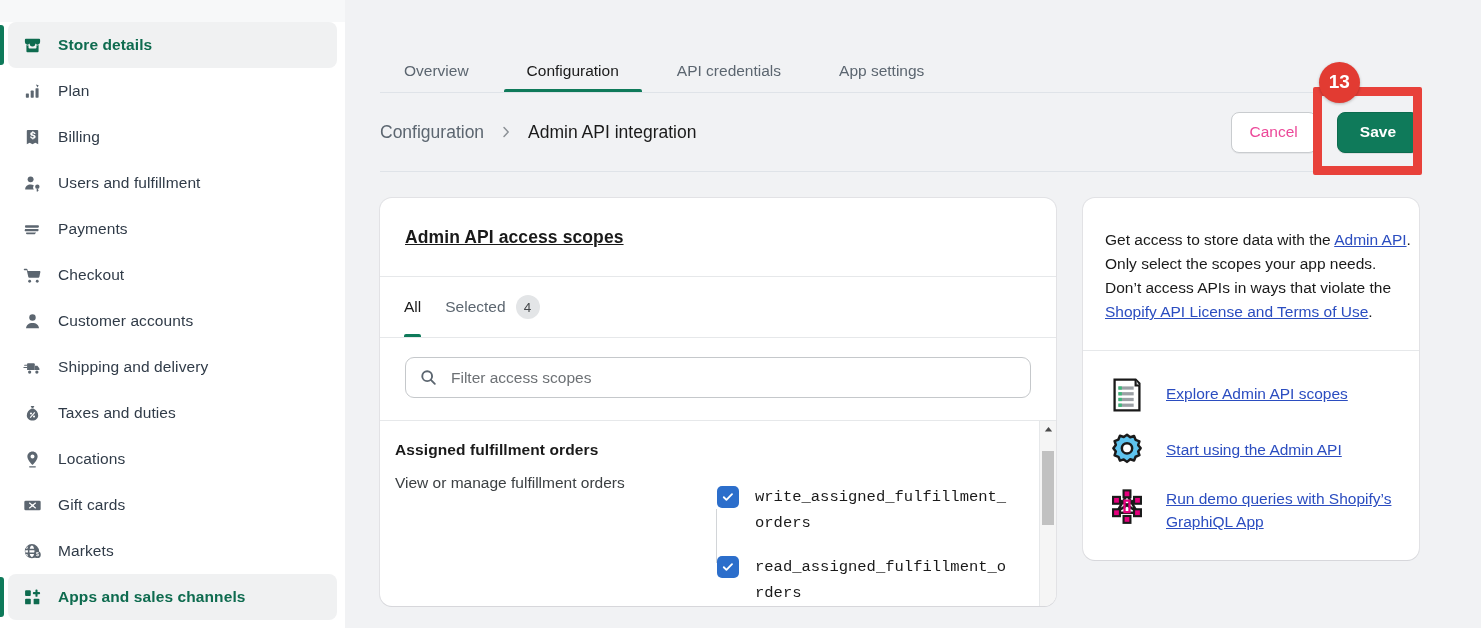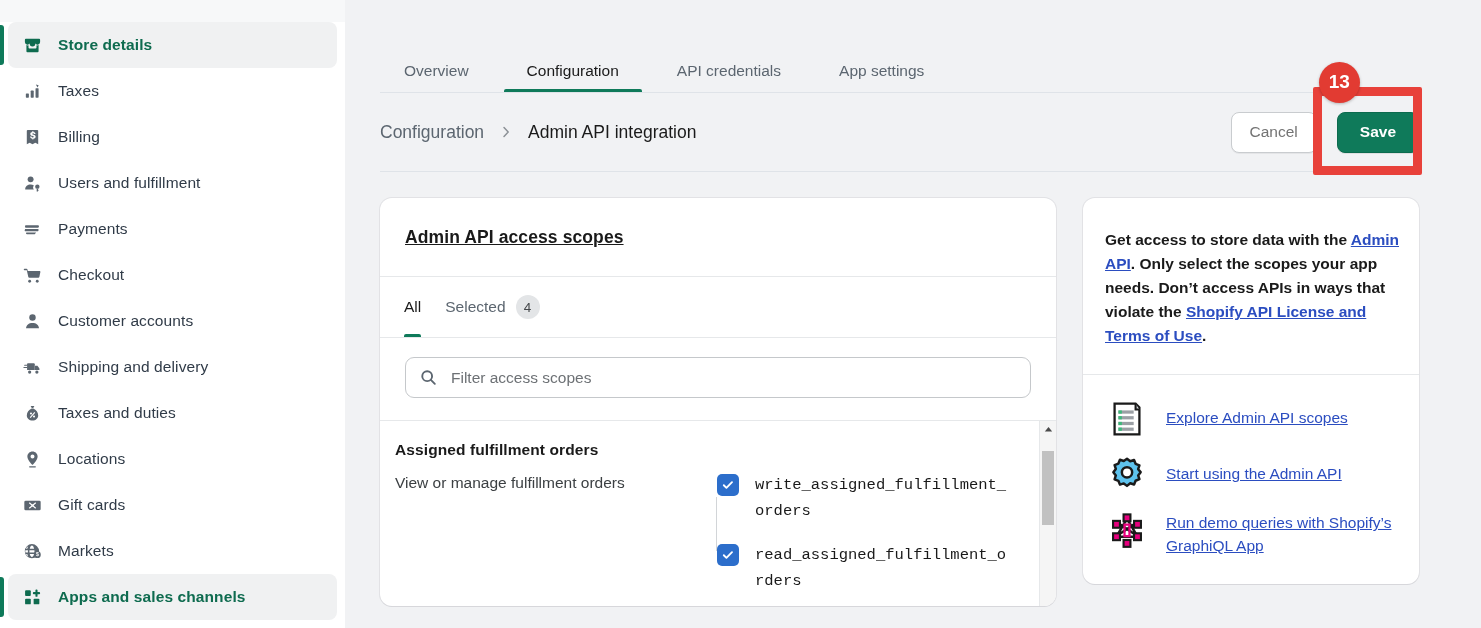--- a/index.html
+++ b/index.html
@@ -66,21 +66,21 @@
   
   .crumb-row{
     display:flex; align-items:center; height:78px; position:relative;
   }
   .crumb-link{ font-size:17.5px; color:#5c6670; cursor:pointer; }
   .crumb-sep{ margin:0 15px; color:#8c9196; display:flex; align-items:center; }
   .crumb-current{ font-size:17.5px; color:#1a1a1a; }
   .crumb-actions{ margin-left:auto; display:flex; align-items:center; gap:0px; }
   .btn-cancel{
     background:#ffffff; border:1px solid #c9cccf; border-radius:8px;
-    height:41px; padding:0 18px; font-size:15.5px; color:#737373;
+    height:41px; padding:0 18px; font-size:15.5px; color:#ec4899;
     cursor:pointer; box-shadow:0 1px 0 rgba(0,0,0,.05);
     font-family:"Liberation Sans", sans-serif;
   }
   .save-wrap{ position:relative; margin-left:20px; }
   .btn-save{
     background:#0f7a5a; border:1px solid #0c6b4e; border-radius:8px;
     height:41px; padding:0 22px; font-size:15.5px; color:#ffffff; font-weight:600;
     cursor:pointer; box-shadow:0 1px 0 rgba(0,0,0,.08);
     font-family:"Liberation Sans", sans-serif;
   }
@@ -142,21 +142,21 @@
   .search-ico svg{ display:block; fill:none; stroke:#5c6670; stroke-width:2; }
 
   .scope-area{
     position:relative; border-top:1px solid #e6e8ea;
     height:186px; overflow:hidden;
   }
   .scope-group{ padding:20px 25px 0 15px; }
   .scope-group-title{ font-size:15.5px; color:#1a1a1a; font-weight:600; margin-bottom:14px; letter-spacing:.1px; }
   .scope-row{ display:flex; gap:10px; }
   .scope-desc{ font-size:15.5px; color:#3c4043; width:300px; flex:0 0 300px; line-height:1.35; }
-  .scope-checks{ flex:1 1 auto; position:relative; padding-left:12px;}
+  .scope-checks{ flex:1 1 auto; position:relative; padding-left:12px;margin-top:12px;}
   .check-item{ display:flex; gap:16px; align-items:flex-start; position:relative; margin-bottom:19px; }
   .check-item:last-child{ margin-bottom:0; }
   .cbox{
     width:22px; height:22px; flex:0 0 22px; border-radius:5px;
     background:#2c6ecb; display:flex; align-items:center; justify-content:center;
     margin-top:1px; cursor:pointer;
   }
   .cbox svg{ display:block; }
   .check-label{
     font-family:"Liberation Mono", monospace;
@@ -175,21 +175,21 @@
   .sb-up{
     height:17px; display:flex; align-items:center; justify-content:center;
   }
   .sb-up svg{ display:block; fill:#4a4a4a; }
   .sb-thumb{
     position:absolute; left:2px; right:2px; top:30px; height:74px;
     background:#c1c1c1; border-radius:0;
   }
 
   
-  .side-card-body{ padding:30px 6px 26px 22px;font-weight:bold; }
+  .side-card-body{ padding:30px 6px 26px 22px; }
   .side-text{ font-size:15.5px; color:#1a1a1a; line-height:1.55; }
   .side-text a{ color:#2b4dc0; text-decoration:underline; cursor:pointer; }
   .link-list{ padding:22px 22px 26px 22px; display:flex; flex-direction:column; gap:12px; }
   .link-row{ display:flex; align-items:flex-start; gap:17px; }
   .link-ico{ width:44px; height:44px; flex:0 0 44px; display:flex; align-items:center; justify-content:center; }
   .link-row a{
     font-size:15.5px; color:#2b4dc0; text-decoration:underline;
     line-height:1.5; cursor:pointer; padding-top:9px;
   }
   .link-row.two a{ padding-top:2px; }
@@ -215,21 +215,21 @@
 
       <div class="nav-item">
         <span class="nav-icon">
           <svg viewBox="0 0 20 20" width="19" height="19">
               <path d="M13.5 2.5l3 1-1.2 2.2-1.8-3.2z"></path>
               <rect x="3" y="12" width="3.2" height="4.5" rx=".7"></rect>
               <rect x="8.1" y="9" width="3.2" height="7.5" rx=".7"></rect>
               <rect x="13.2" y="6.5" width="3.2" height="10" rx=".7"></rect>
             </svg>
         </span>
-        <span class="label">Taxes</span>
+        <span class="label">Plan</span>
       </div>
 
       <div class="nav-item">
         <span class="nav-icon">
           <svg viewBox="0 0 20 20" width="19" height="19">
               <path d="M5 2h10a1 1 0 011 1v14.2l-3-1.8-3 1.8-3-1.8-3 1.8V3a1 1 0 011-1zm5.1 2.2c-1.4 0-2.4.8-2.4 2 0 1.1.7 1.7 2 2l.7.2c.6.2.9.4.9.8s-.4.7-1.1.7-1.2-.3-1.3-.9H7.4c.1 1.3 1.1 2.1 2.5 2.2v1h1v-1c1.4-.1 2.4-.9 2.4-2.1 0-1.1-.7-1.7-2.1-2l-.7-.2c-.6-.2-.8-.4-.8-.7 0-.4.4-.7 1-.7s1 .3 1.1.8h1.4c-.1-1.2-1-2-2.3-2.1v-1h-1v1z"></path>
             </svg>
         </span>
         <span class="label">Billing</span>
       </div>

